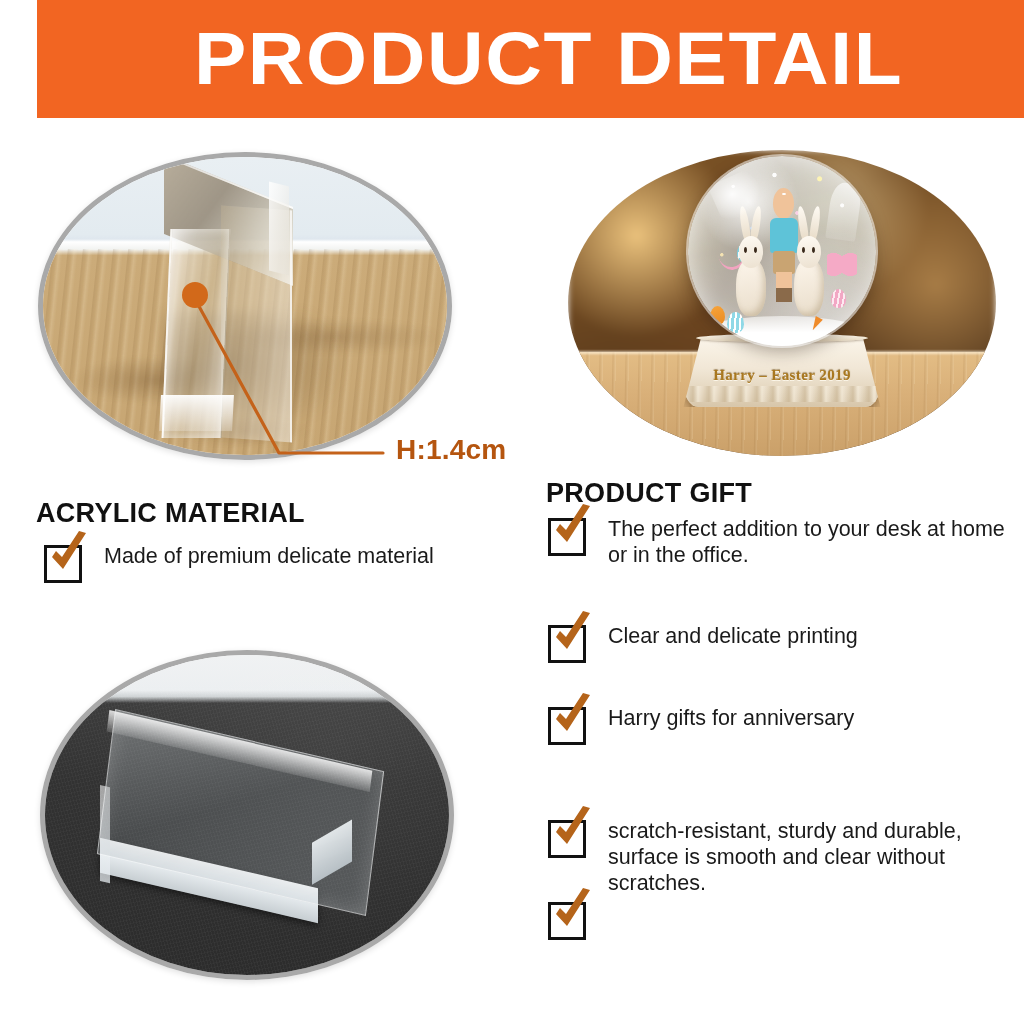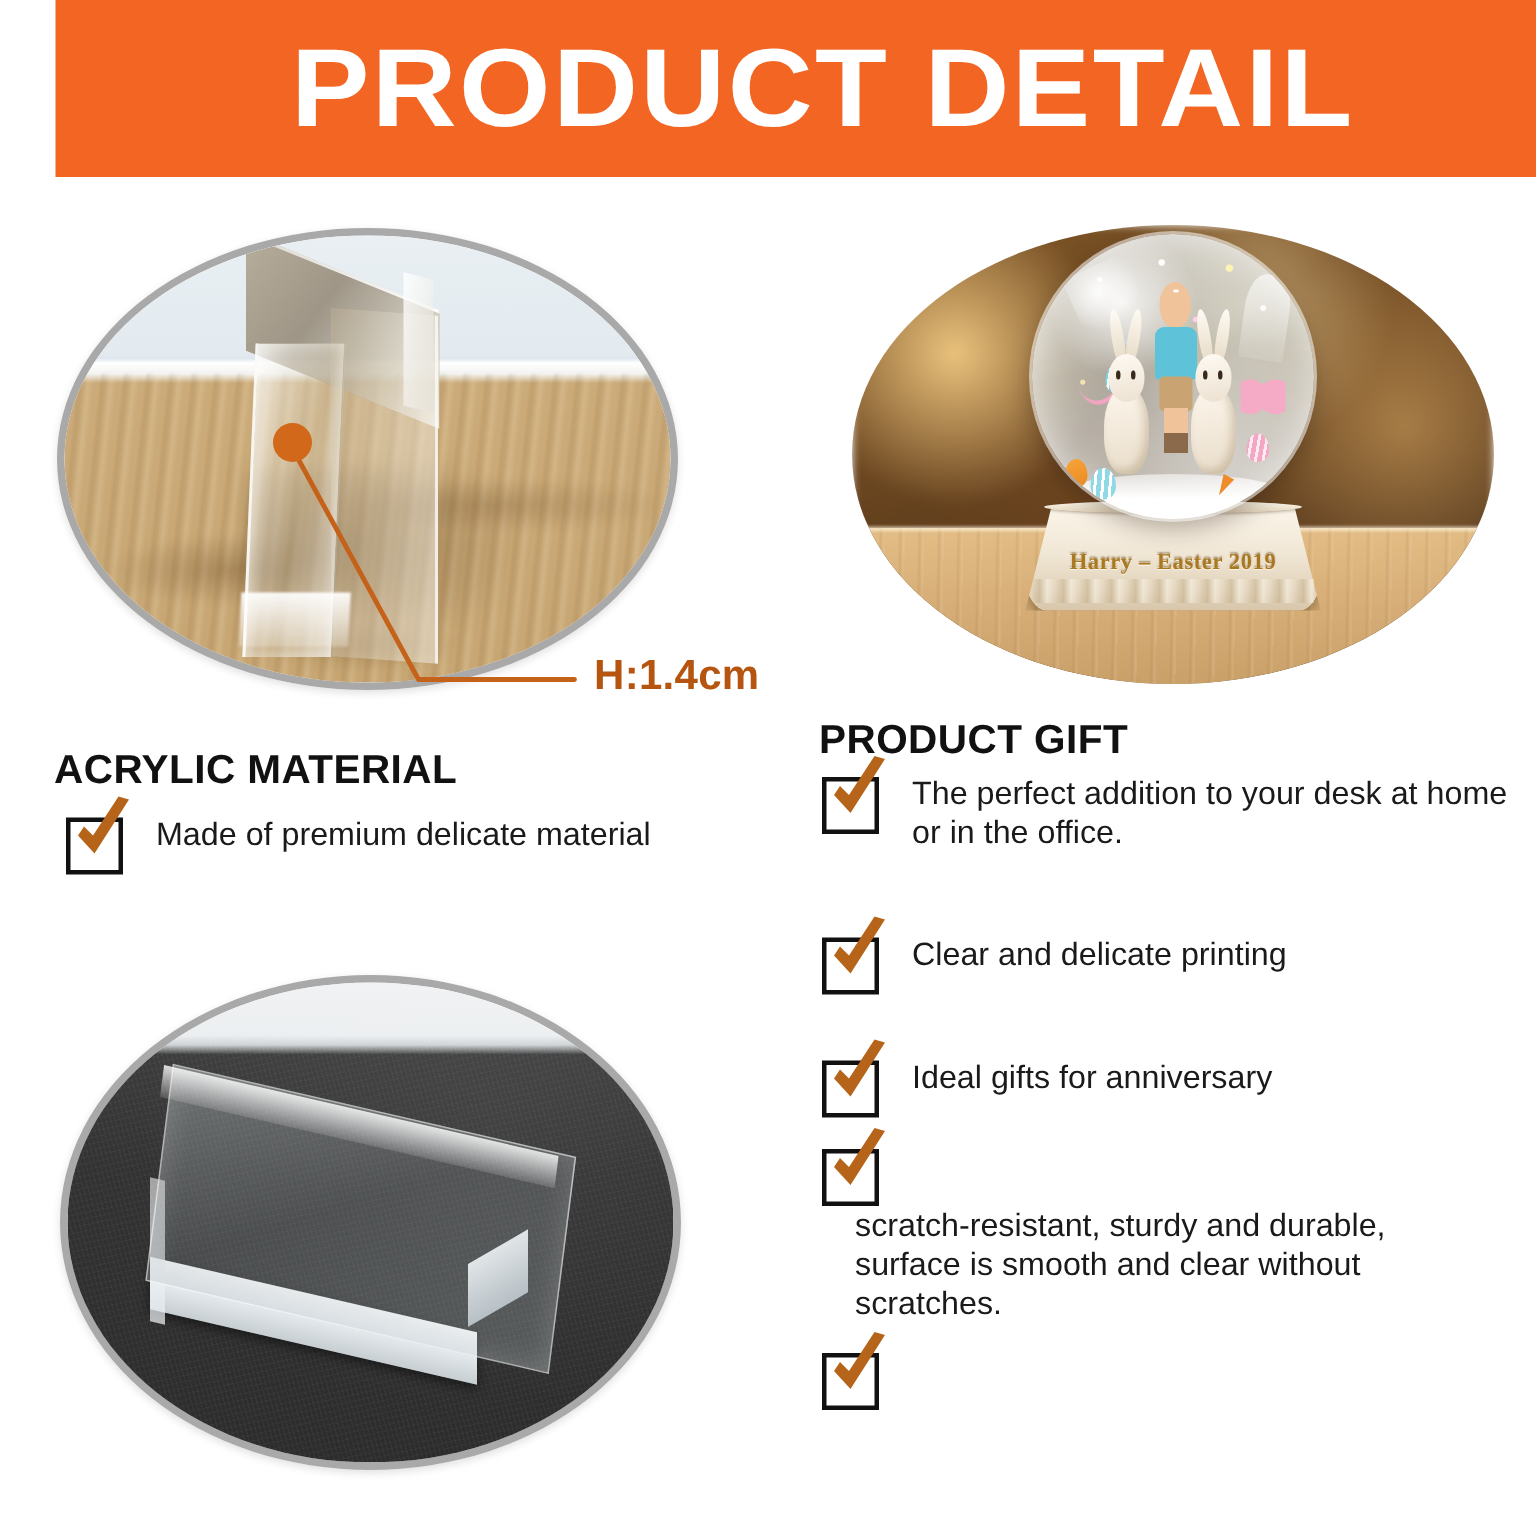--- a/index.html
+++ b/index.html
@@ -524,21 +524,21 @@
   }
 
   
   #feature-acrylic-0 { left: 44px; top: 543px; }
   #feature-acrylic-0 .feature-text { max-width: 470px; }
 
   
   #feature-gift-0 { left: 548px; top: 516px; }
   #feature-gift-1 { left: 548px; top: 623px; }
   #feature-gift-2 { left: 548px; top: 705px; }
-  #feature-gift-3 { left: 548px; top: 764px; flex-direction: column; }
+  #feature-gift-3 { left: 548px; top: 818px; }
   #feature-gift-4 { left: 548px; top: 900px; }
 </style>
 </head>
 <body>
 
 <div class="header-band">
   <div class="header-title">PRODUCT DETAIL</div>
 </div>
 
 <div class="oval bordered" id="oval-acrylic-edge">
@@ -657,21 +657,21 @@
   </span>
   <span class="feature-text">Clear and delicate printing</span>
 </div>
 
 <div class="feature-row" id="feature-gift-2">
   <span class="checkbox">
     <svg class="tick" viewBox="0 0 46 48">
       <path d="M6 26 L17 38 L40 2 L33 0 L16 26 L10 20 Z" fill="#b5641a"></path>
     </svg>
   </span>
-  <span class="feature-text">Ideal gifts for anniversary</span>
+  <span class="feature-text">Harry gifts for anniversary</span>
 </div>
 
 <div class="feature-row" id="feature-gift-3">
   <span class="checkbox">
     <svg class="tick" viewBox="0 0 46 48">
       <path d="M6 26 L17 38 L40 2 L33 0 L16 26 L10 20 Z" fill="#b5641a"></path>
     </svg>
   </span>
   <span class="feature-text">scratch-resistant, sturdy and durable, surface is smooth and clear without scratches.</span>
 </div>

